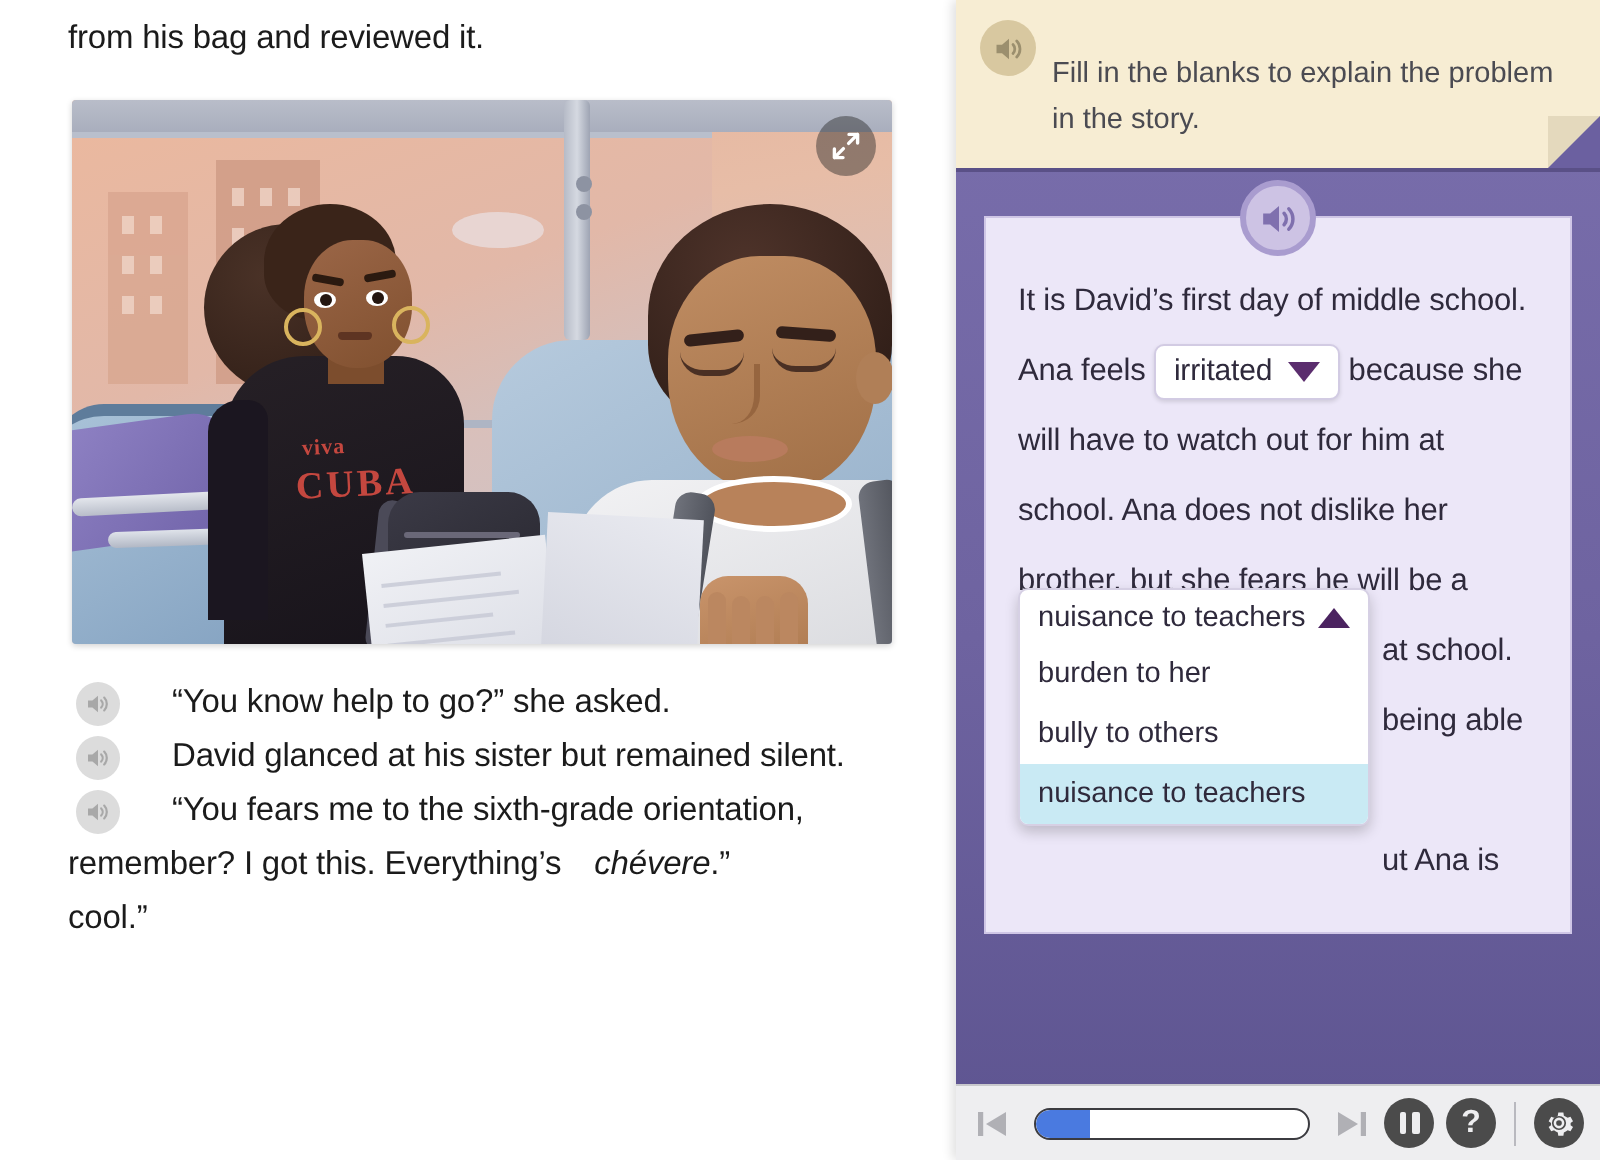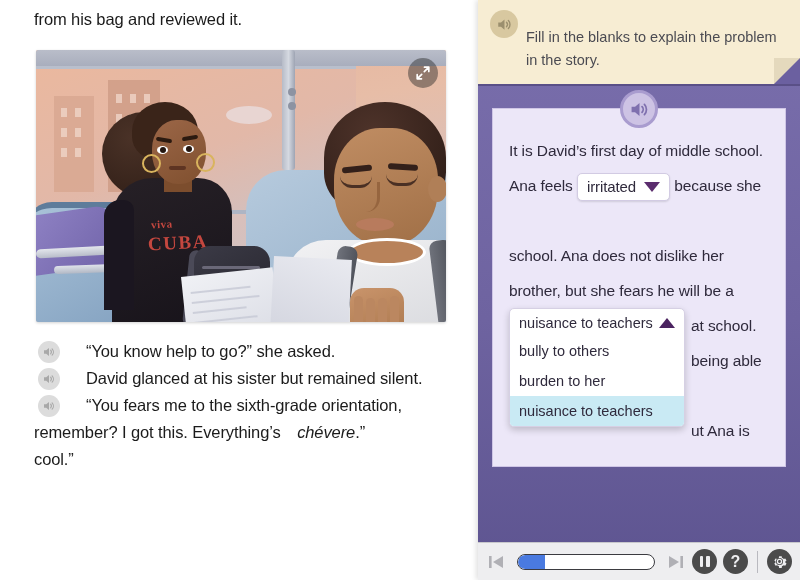--- a/index.html
+++ b/index.html
@@ -359,21 +359,21 @@
   }
   .caret-up {
     width: 0; height: 0;
     border-left: 8px solid transparent;
     border-right: 8px solid transparent;
     border-bottom: 10px solid #4b2360;
   }
 
   
   .dd-open {
-    position: absolute; left: 16px; top: 199px;
+    position: absolute; left: 16px; top: 185px;
     width: 176px;
     background: #ffffff;
     border: 1px solid #d6d0e4;
     border-radius: 5px;
     box-shadow: 0 3px 7px rgba(0,0,0,0.2);
     z-index: 6;
     overflow: hidden;
   }
   .dd-head {
     display: flex; align-items: center; justify-content: space-between;
@@ -614,38 +614,38 @@
         </div>
 
         <div class="sentence">
           <span>It is David’s first day of middle school.</span><br>
           <span>Ana feels</span>
           <span class="select-box">
             <span>irritated</span>
             <span class="caret-down"></span>
           </span>
           <span>because she</span><br>
-          <br>
+          <span>will have to watch out for him at</span><br>
           <span>school. Ana does not dislike her</span><br>
           <span>brother, but she fears he will be a</span>
         </div>
 
         <div class="tail-text">
           <span style="display:inline-block;width:182px"></span><span>at school.</span><br>
           <span style="display:inline-block;width:182px"></span><span>being able to</span><br>
           <span style="display:inline-block;width:182px"></span><span>ut Ana is</span>
         </div>
 
         <div class="dd-open">
           <div class="dd-head">
             <span>nuisance to teachers</span>
             <span class="caret-up"></span>
           </div>
+          <div class="dd-opt">burden to her</div>
           <div class="dd-opt">bully to others</div>
-          <div class="dd-opt">burden to her</div>
           <div class="dd-opt sel">nuisance to teachers</div>
         </div>
 
       </div>
     </div>
 
     <div class="toolbar">
       <span class="tb-icon">
         <svg width="22" height="22" viewBox="0 0 22 22" aria-hidden="true">
           <rect x="3" y="5" width="2.6" height="12" fill="#b0b0b5"></rect>

